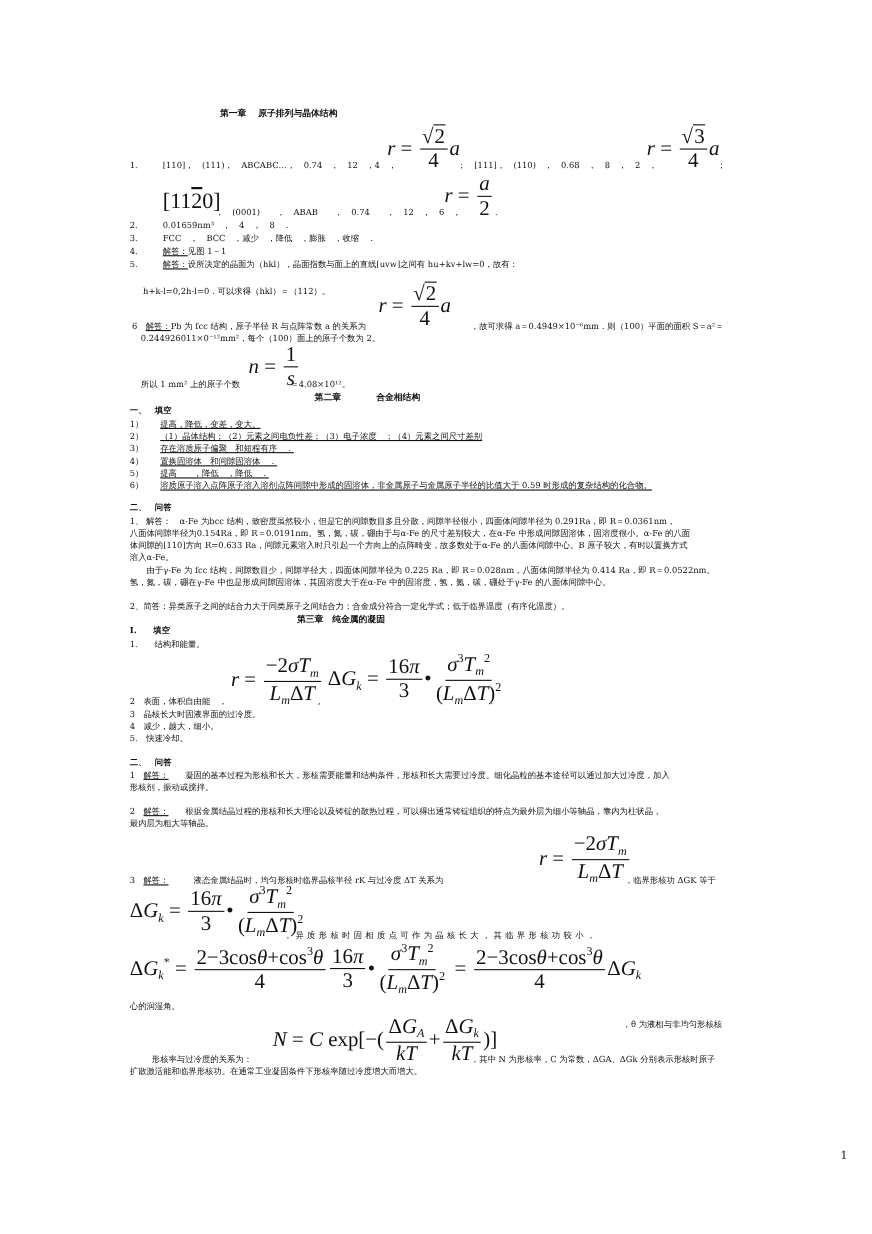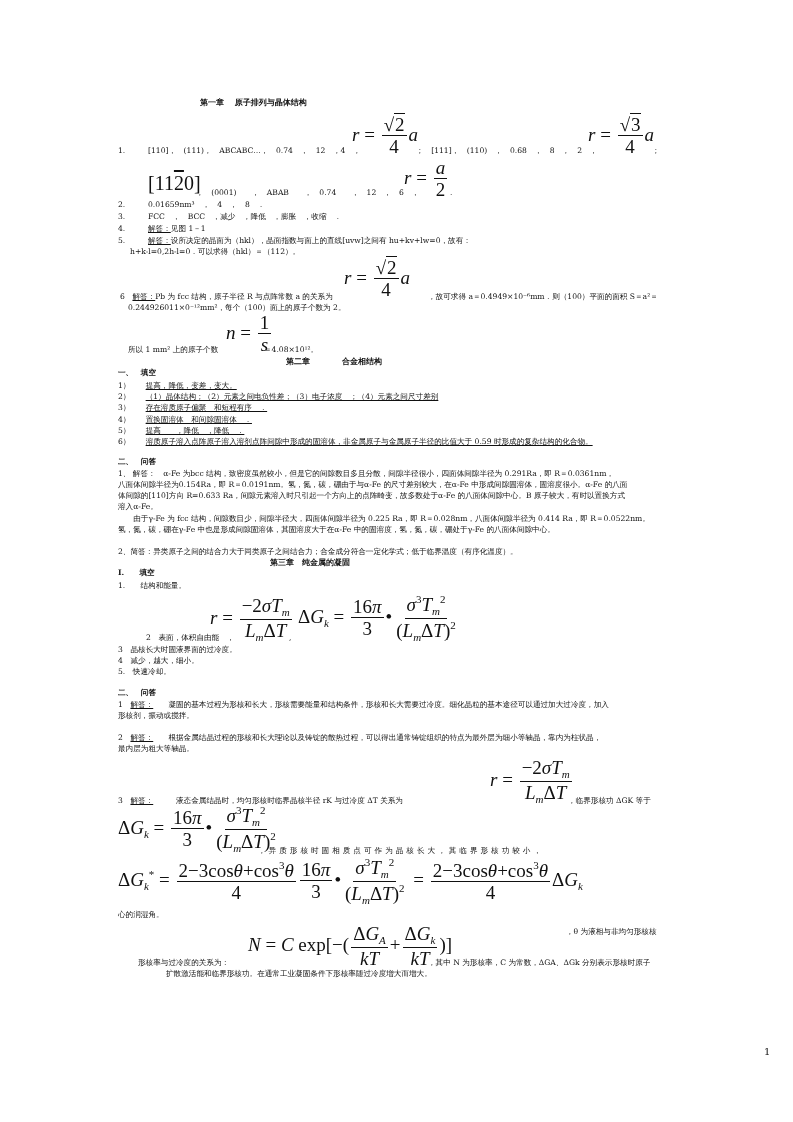--- a/index.html
+++ b/index.html
@@ -54,21 +54,21 @@
 <div class="abs" style="left:450px;top:188px;">.</div>
 
 <div class="abs" style="left:118px;top:200px;">2.</div>
 <div class="abs" style="left:148px;top:200px;">0.01659nm³　，　4　，　8　．</div>
 <div class="abs" style="left:118px;top:212px;">3.</div>
 <div class="abs" style="left:148px;top:212px;">FCC　，　BCC　，减少　，降低　，膨胀　，收缩　．</div>
 <div class="abs" style="left:118px;top:224px;">4.</div>
 <div class="abs" style="left:148px;top:224px;"><span class="u">解答：</span><span>见图 1－1</span></div>
 <div class="abs" style="left:118px;top:236px;">5.</div>
 <div class="abs" style="left:148px;top:236px;"><span class="u">解答：</span><span>设所决定的晶面为（hkl），晶面指数与面上的直线[uvw]之间有 hu+kv+lw=0，故有：</span></div>
-<div class="abs" style="left:130px;top:247px;">h+k-l=0,2h-l=0．可以求得（hkl）＝（112）。</div>
+<div class="abs" style="left:130px;top:260px;">h+k-l=0,2h-l=0．可以求得（hkl）＝（112）。</div>
 
 <div class="abs math" style="left:344px;top:258px;">
   <span class="mi">r</span> = <span class="frac">
       <span class="num">√<span class="sqrt">2</span></span>
       <span class="den">4</span>
     </span><span class="mi">a</span>
 </div>
 <div class="abs" style="left:120px;top:292px;"><span>6</span>　<span class="u">解答：</span><span>Pb 为 fcc 结构，原子半径 R 与点阵常数 a 的关系为</span></div>
 <div class="abs" style="left:428px;top:292px;">，故可求得 a＝0.4949×10⁻⁶mm．则（100）平面的面积 S＝a²＝</div>
 <div class="abs" style="left:128px;top:303px;">0.244926011×0⁻¹²mm²，每个（100）面上的原子个数为 2。</div>
@@ -117,21 +117,21 @@
   Δ<span class="mi">G</span><span class="sub">k</span> = <span class="frac">
       <span class="num">16<span class="mi">π</span></span>
       <span class="den">3</span>
     </span>•<span class="frac">
       <span class="num"><span class="mi">σ</span><span class="sup">3</span><span class="mi">T</span><span class="sub">m</span><span class="sup">2</span></span>
       <span class="den">(<span class="mi">L</span><span class="sub">m</span>Δ<span class="mi">T</span>)<span class="sup">2</span></span>
     </span>
 </div>
 <div class="abs" style="left:446px;top:633px;">.</div>
 
-<div class="abs line" style="left:118px;top:632px;margin-left:28px;"><span>2</span>　<span>表面，体积自由能　，</span></div>
+<div class="abs line" style="left:118px;top:632px;"><span>2</span>　<span>表面，体积自由能　，</span></div>
 <div class="abs line" style="left:118px;top:644px;"><span>3</span>　<span>晶核长大时固液界面的过冷度。</span></div>
 <div class="abs line" style="left:118px;top:655px;"><span>4</span>　<span>减少，越大，细小。</span></div>
 <div class="abs line" style="left:118px;top:666px;"><span>5.</span>　<span>快速冷却。</span></div>
 
 <div class="abs b" style="left:118px;top:688px;">二、　问答</div>
 <div class="abs line" style="left:118px;top:699px;"><span>1</span>　<span class="u">解答：</span>　　<span>凝固的基本过程为形核和长大，形核需要能量和结构条件，形核和长大需要过冷度。细化晶粒的基本途径可以通过加大过冷度，加入</span></div>
 <div class="abs line" style="left:118px;top:710px;">形核剂，振动或搅拌。</div>
 <div class="abs line" style="left:118px;top:732px;"><span>2</span>　<span class="u">解答：</span>　　<span>根据金属结晶过程的形核和长大理论以及铸锭的散热过程，可以得出通常铸锭组织的特点为最外层为细小等轴晶，靠内为柱状晶，</span></div>
 <div class="abs line" style="left:118px;top:743px;">最内层为粗大等轴晶。</div>
 
@@ -177,15 +177,15 @@
   <span class="mi">N</span> = <span class="mi">C</span> exp[−(<span class="frac">
       <span class="num">Δ<span class="mi">G</span><span class="sub">A</span></span>
       <span class="den mi">kT</span>
     </span>+<span class="frac">
       <span class="num">Δ<span class="mi">G</span><span class="sub">k</span></span>
       <span class="den mi">kT</span>
     </span>)]
 </div>
 <div class="abs line" style="left:138px;top:957px;">形核率与过冷度的关系为：</div>
 <div class="abs line" style="left:428px;top:957px;">，其中 N 为形核率，C 为常数，ΔGA、ΔGk 分别表示形核时原子</div>
-<div class="abs line" style="left:118px;top:968px;margin-left:48px;">扩散激活能和临界形核功。在通常工业凝固条件下形核率随过冷度增大而增大。</div>
+<div class="abs line" style="left:118px;top:968px;">扩散激活能和临界形核功。在通常工业凝固条件下形核率随过冷度增大而增大。</div>
 
 <div class="abs" style="left:764px;top:1046px;font-size:10px;">1</div>
 
 </body></html>

